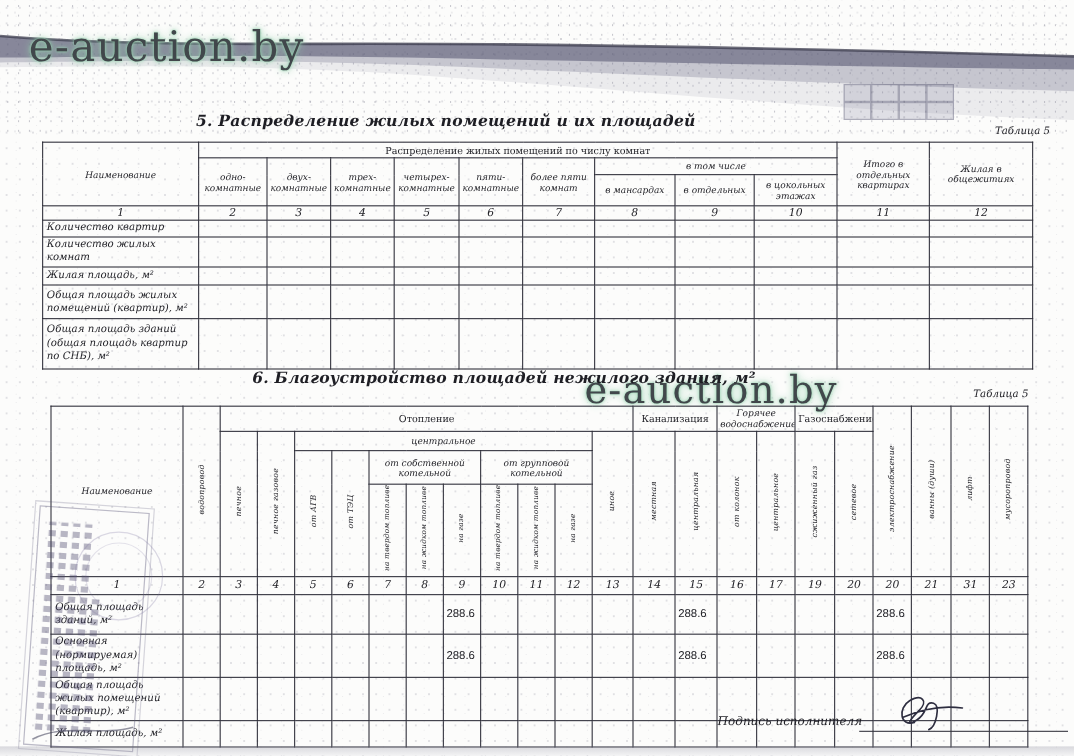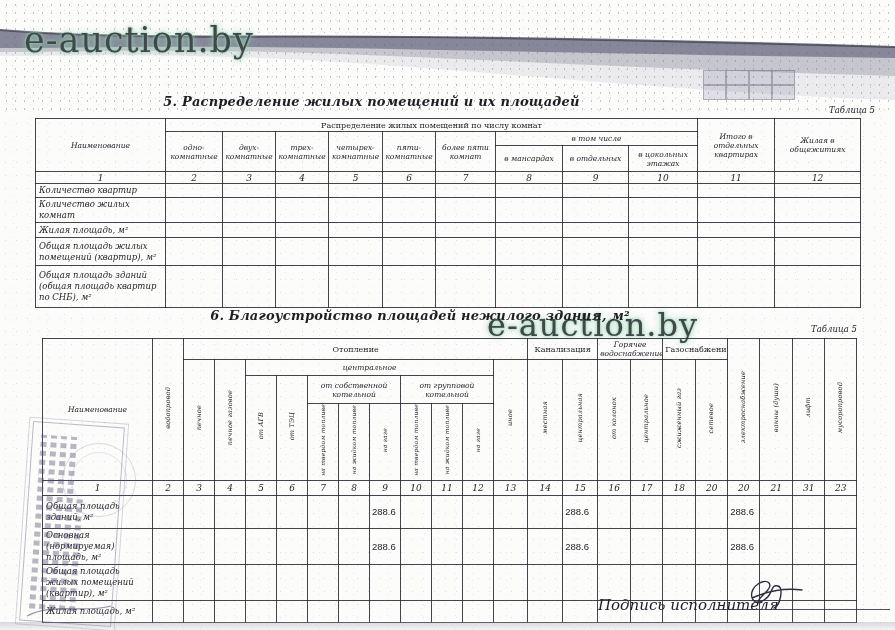--- a/index.html
+++ b/index.html
@@ -49,21 +49,21 @@
   tr.r33{height:33px;} tr.r27{height:27px;} tr.r28{height:28px;} tr.r22{height:22px;}
   .stampwrap{position:absolute;left:0;top:415px;width:170px;height:215px;pointer-events:none;opacity:.8;}
   .stampbox{position:absolute;left:-28px;top:63px;width:200px;height:92px;
       border:1.5px solid rgba(90,85,120,.5);outline:1px solid rgba(90,85,120,.3);outline-offset:3px;
       transform:rotate(-86deg);padding:4px 6px;box-sizing:border-box;}
   .stampbox .ln{height:6px;margin:4px 6px;filter:blur(.3px);
       background:repeating-linear-gradient(90deg, rgba(80,75,110,.5) 0 5px, transparent 5px 9px);}
   .seal{position:absolute;left:62px;top:28px;width:72px;height:72px;border-radius:50%;
       border:1.5px solid rgba(110,100,150,.3);}
   .seal div{position:absolute;inset:8px;border-radius:50%;border:1px solid rgba(110,100,150,.22);}
-  .sig-label{position:absolute;left:598px;top:596px;font-style:italic;font-size:15px;}
+  .sig-label{position:absolute;left:598px;top:596px;font-style:italic;font-size:10px;}
   .sig-line{position:absolute;left:716px;top:587px;width:174px;height:22px;
       border-bottom:1.2px solid rgba(50,50,60,.85);}
   .sig-svg{position:absolute;left:740px;top:576px;}
   .stamp-squiggle{position:absolute;left:25px;top:598px;}
   .bottom-edge{position:absolute;left:0;top:622px;width:895px;height:8px;
       background:linear-gradient(to bottom, rgba(150,150,165,.35), rgba(200,200,210,.15));}
 </style>
 </head>
 <body>
 
@@ -295,21 +295,21 @@
         <td class="num">8</td>
         <td class="num">9</td>
         <td class="num">10</td>
         <td class="num">11</td>
         <td class="num">12</td>
         <td class="num">13</td>
         <td class="num">14</td>
         <td class="num">15</td>
         <td class="num">16</td>
         <td class="num">17</td>
-        <td class="num">18</td>
+        <td class="num">19</td>
         <td class="num">20</td>
         <td class="num">20</td>
         <td class="num">21</td>
         <td class="num">31</td>
         <td class="num">23</td>
       </tr>
   <tr class="r33">
     <td class="lbl">Общая площадь зданий, м²</td>
   <td class="dc"></td>
         <td class="dc"></td>

